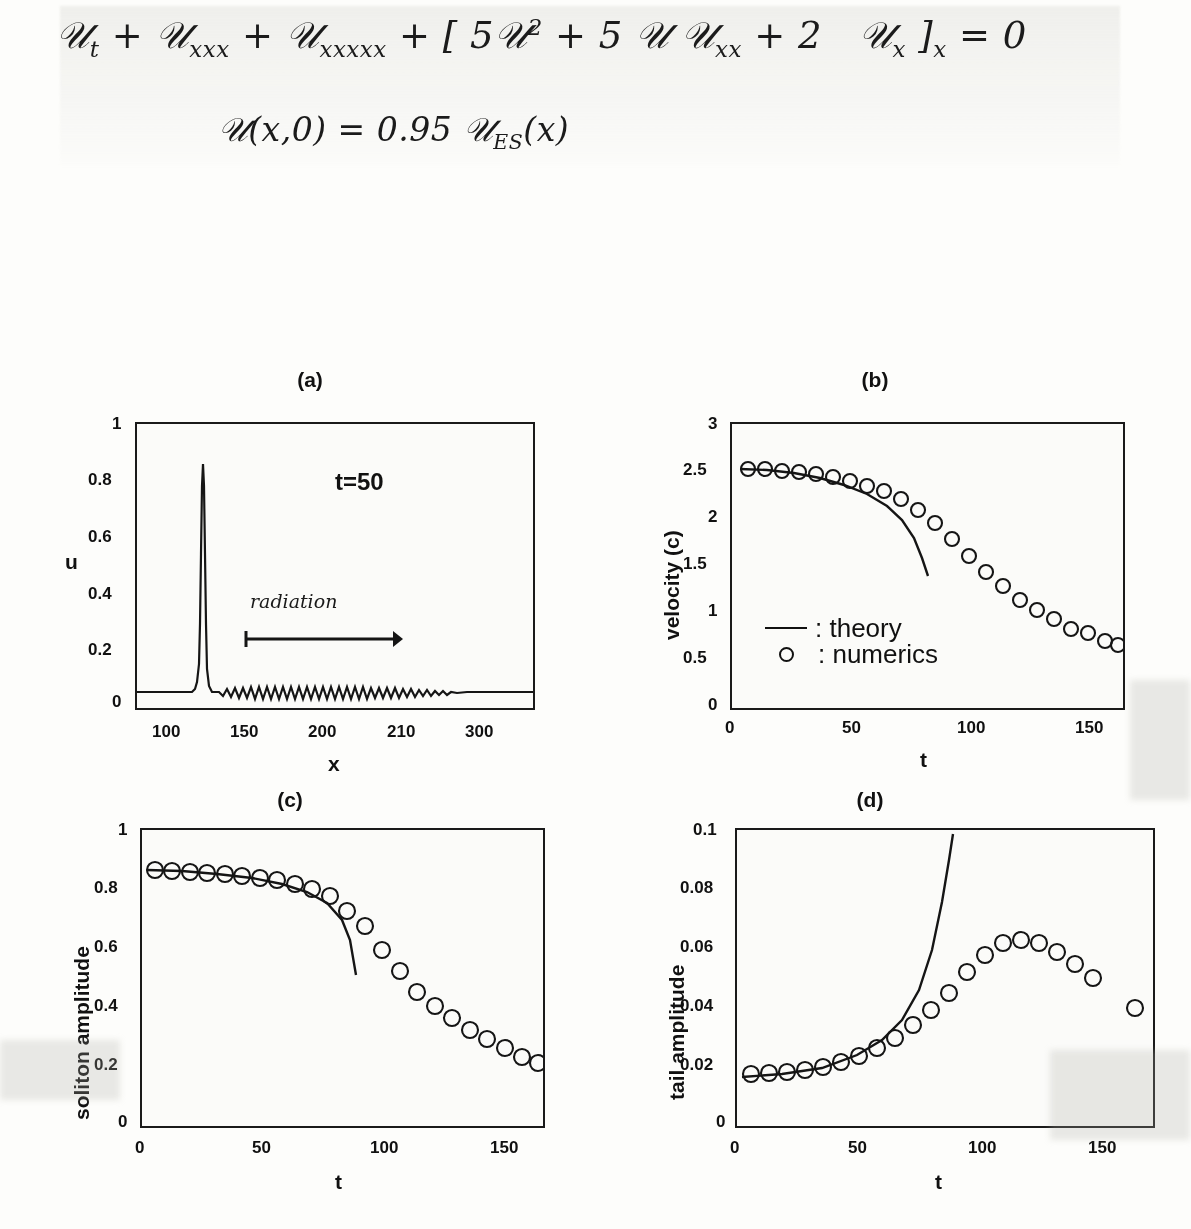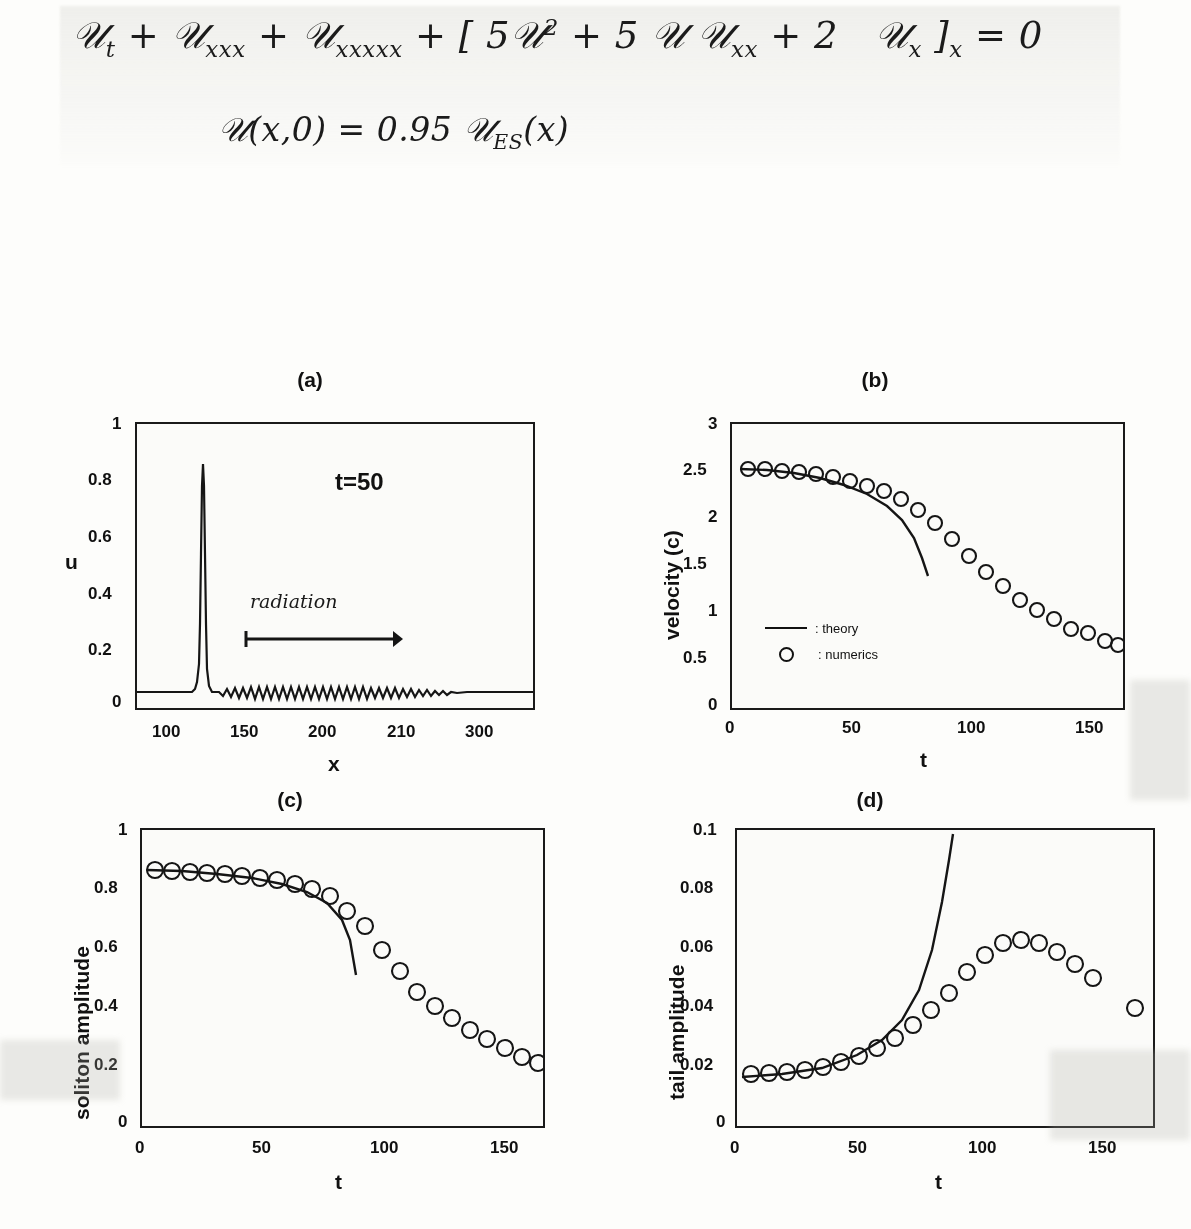--- a/index.html
+++ b/index.html
@@ -7,21 +7,21 @@
 
   
   .handwriting{
     position:absolute;
     font-family:"DejaVu Serif",serif;
     font-style:italic;
     color:#1b1b1b;
     white-space:nowrap;
     letter-spacing:.5px;
   }
-  #eq1{left:72px;top:14px;font-size:37px;}
+  #eq1{left:56px;top:14px;font-size:37px;}
   #eq2{left:218px;top:110px;font-size:33px;}
   .eq-smear{
     position:absolute;left:60px;top:6px;width:1060px;height:160px;
     background:linear-gradient(180deg,rgba(228,228,224,.55),rgba(246,246,243,.12));
     filter:blur(1px);
   }
   sub{font-size:.62em;}
   sup{font-size:.62em;}
 
   
@@ -37,21 +37,21 @@
   }
   .tick-label{position:absolute;font-size:17px;font-weight:bold;color:#111;white-space:nowrap;}
   .axis-label{position:absolute;font-size:21px;font-weight:bold;color:#111;white-space:nowrap;}
   .axis-label.vert{transform:rotate(-90deg);transform-origin:left top;}
   .annot{position:absolute;font-size:21px;font-weight:bold;color:#111;white-space:nowrap;}
   .hand-annot{
     position:absolute;font-family:"DejaVu Serif",serif;font-style:italic;
     font-size:19px;color:#1a1a1a;white-space:nowrap;
   }
   svg{display:block;}
-  .legend-box{position:absolute;font-size:13px;color:#111;}
+  .legend-box{position:absolute;font-size:26px;color:#111;}
   .legend-row{display:flex;align-items:center;gap:8px;height:26px;}
   .legend-line{display:inline-block;width:42px;height:0;border-top:2px solid #111;}
   .legend-circ{display:inline-block;width:11px;height:11px;border:2px solid #111;border-radius:50%;margin-left:14px;}
 
   
   .smudge{position:absolute;background:rgba(170,170,165,.25);filter:blur(3px);}
 </style>
 </head>
 <body>
 

